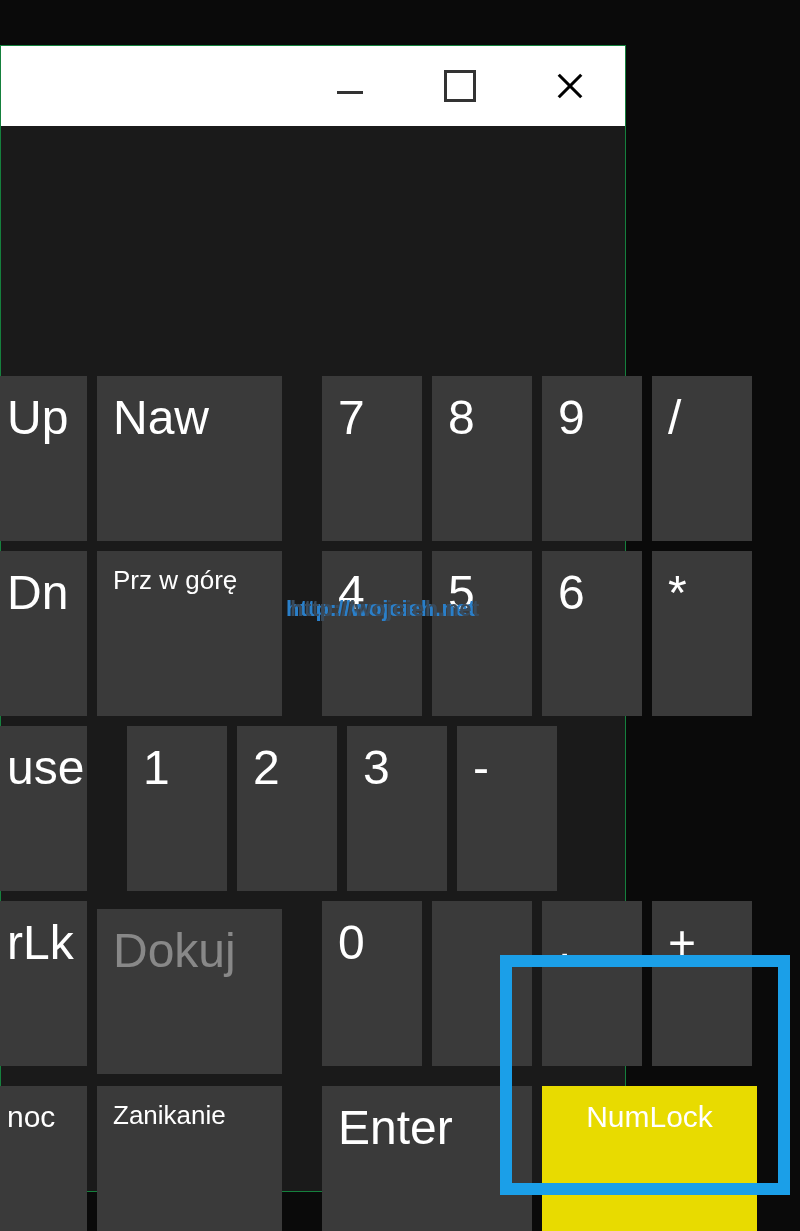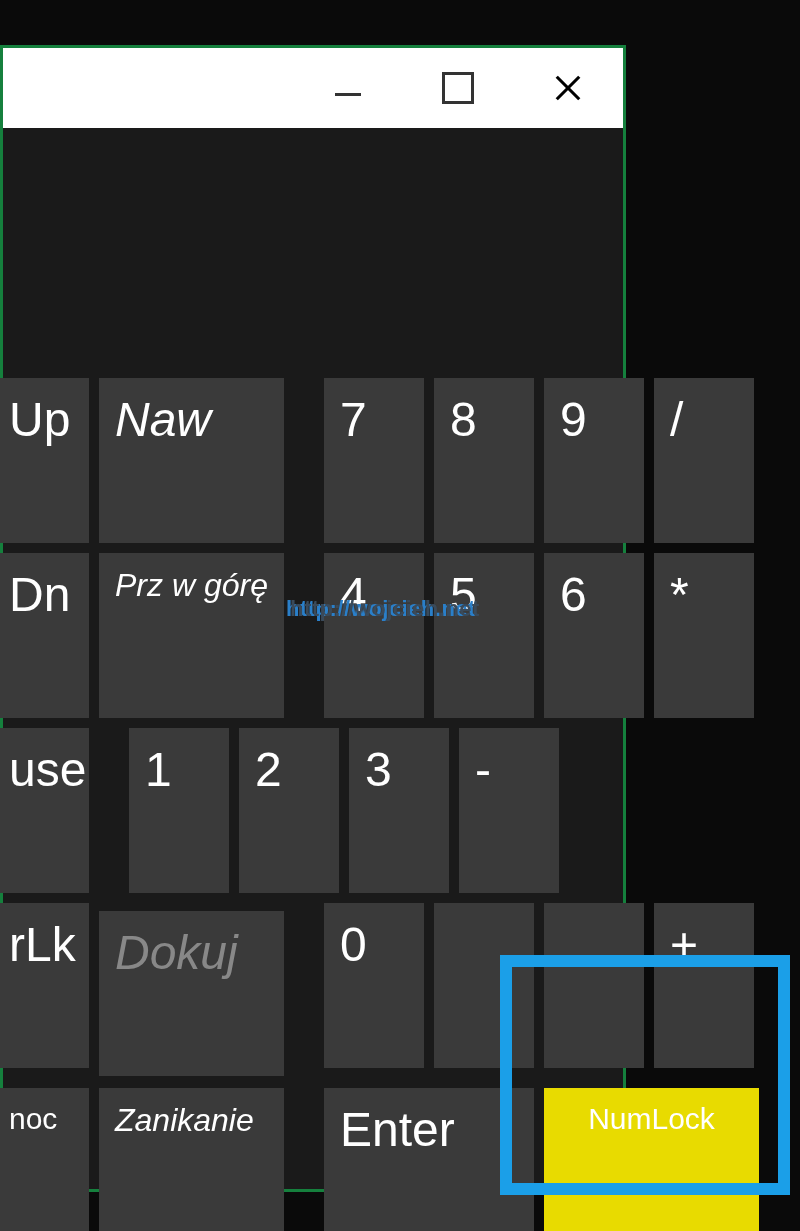--- a/index.html
+++ b/index.html
@@ -9,21 +9,21 @@
     font-family: "Segoe UI", Arial, sans-serif;
     position: relative;
   }
   .window {
     position: absolute;
     left: 0;
     top: 45px;
     width: 626px;
     height: 1147px;
     background: #1a1a1a;
-    border: 3px solid #15803d;
+    border: 1px solid #15803d;
   }
   .titlebar {
     height: 80px;
     background: #ffffff;
     display: flex;
     justify-content: flex-end;
     align-items: center;
   }
   .titlebar .ctrl {
     width: 110px;
@@ -54,24 +54,24 @@
     display: flex;
     align-items: flex-start;
     justify-content: flex-start;
     padding: 14px 16px 0 16px;
     font-size: 48px;
     font-weight: 400;
     cursor: pointer;
     user-select: none;
   }
   .key.small { font-size: 30px; }
-  .key.tiny { font-size: 32px; }
+  .key.tiny { font-size: 26px; }
   .key.dim { color: #888; margin-top: 8px; }
   .key.w-nav { width: 96px; height: 165px; }
-  .key.w-side { width: 185px; height: 165px; font-style: italic; }
+  .key.w-side { width: 185px; height: 165px; }
   .key.w-num { width: 100px; height: 165px; }
   .key.w-enter { width: 210px; height: 165px; }
   .key.w-numlock { width: 215px; height: 130px; justify-content: center; padding-top: 14px; }
   .key.numlock-on {
     background: #e8db00;
     color: #fff;
   }
   .row5 { margin-top: 2px; }
   .row5 .key { height: 165px; }
   .highlight-box {

